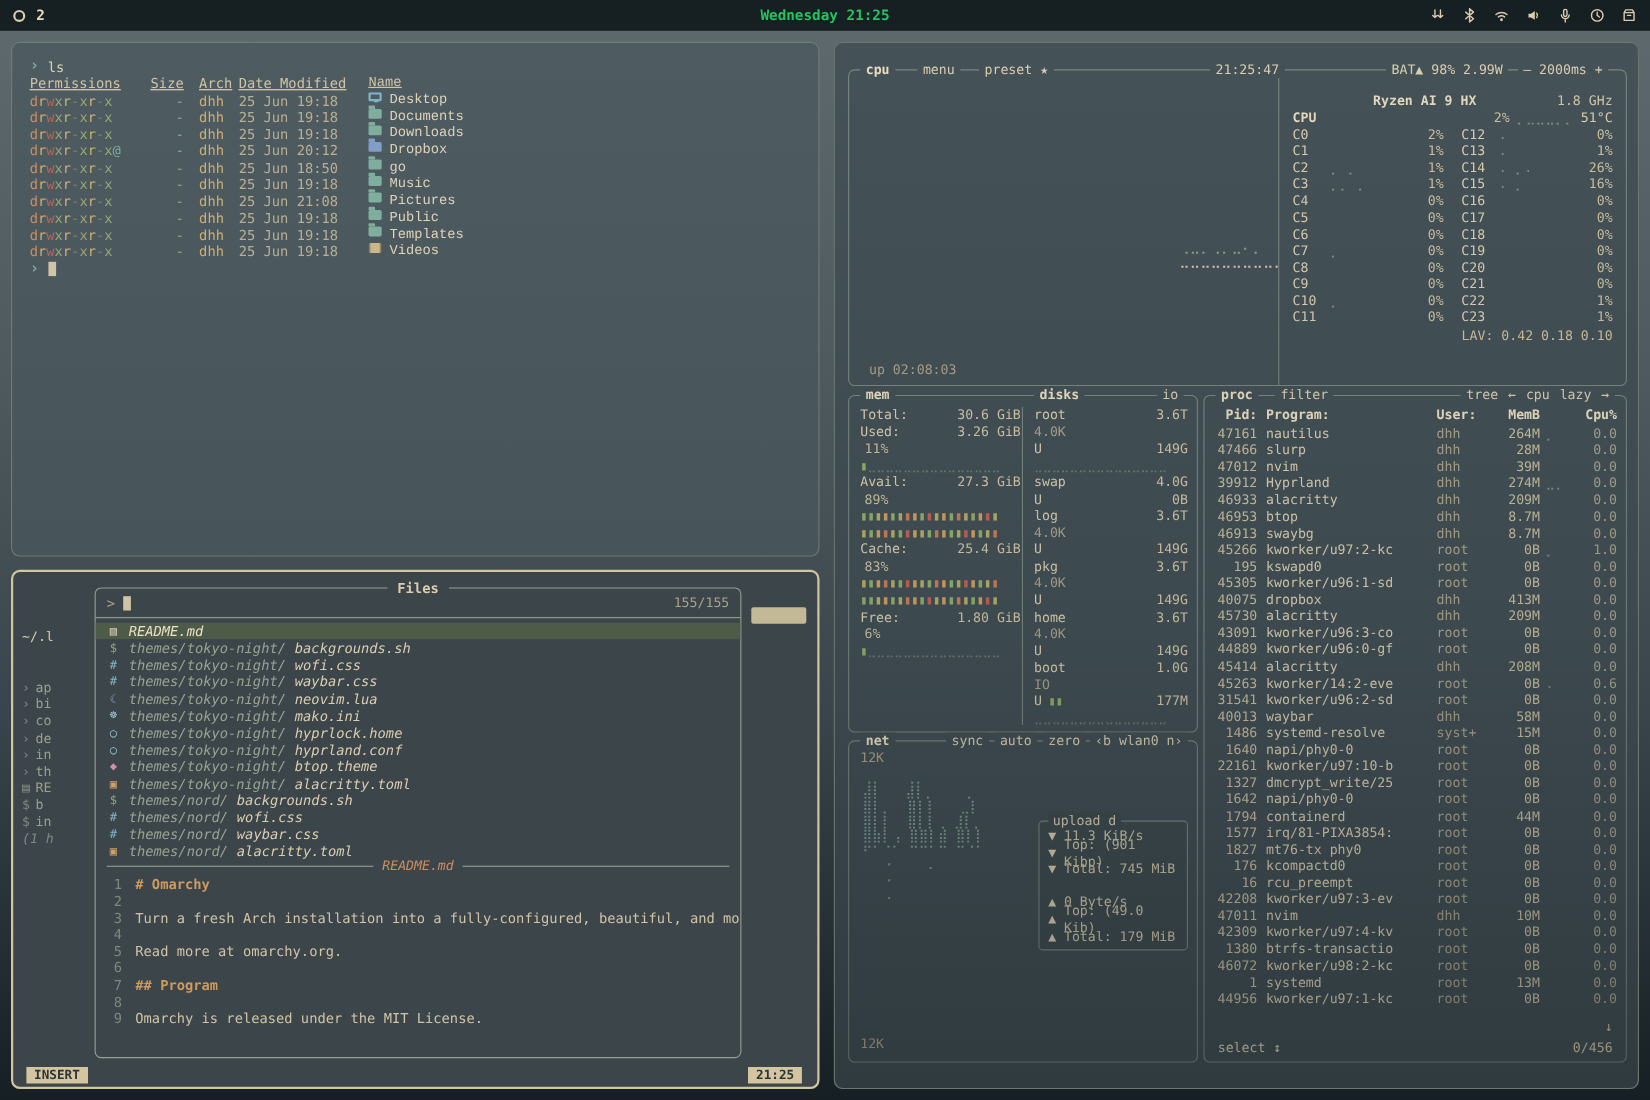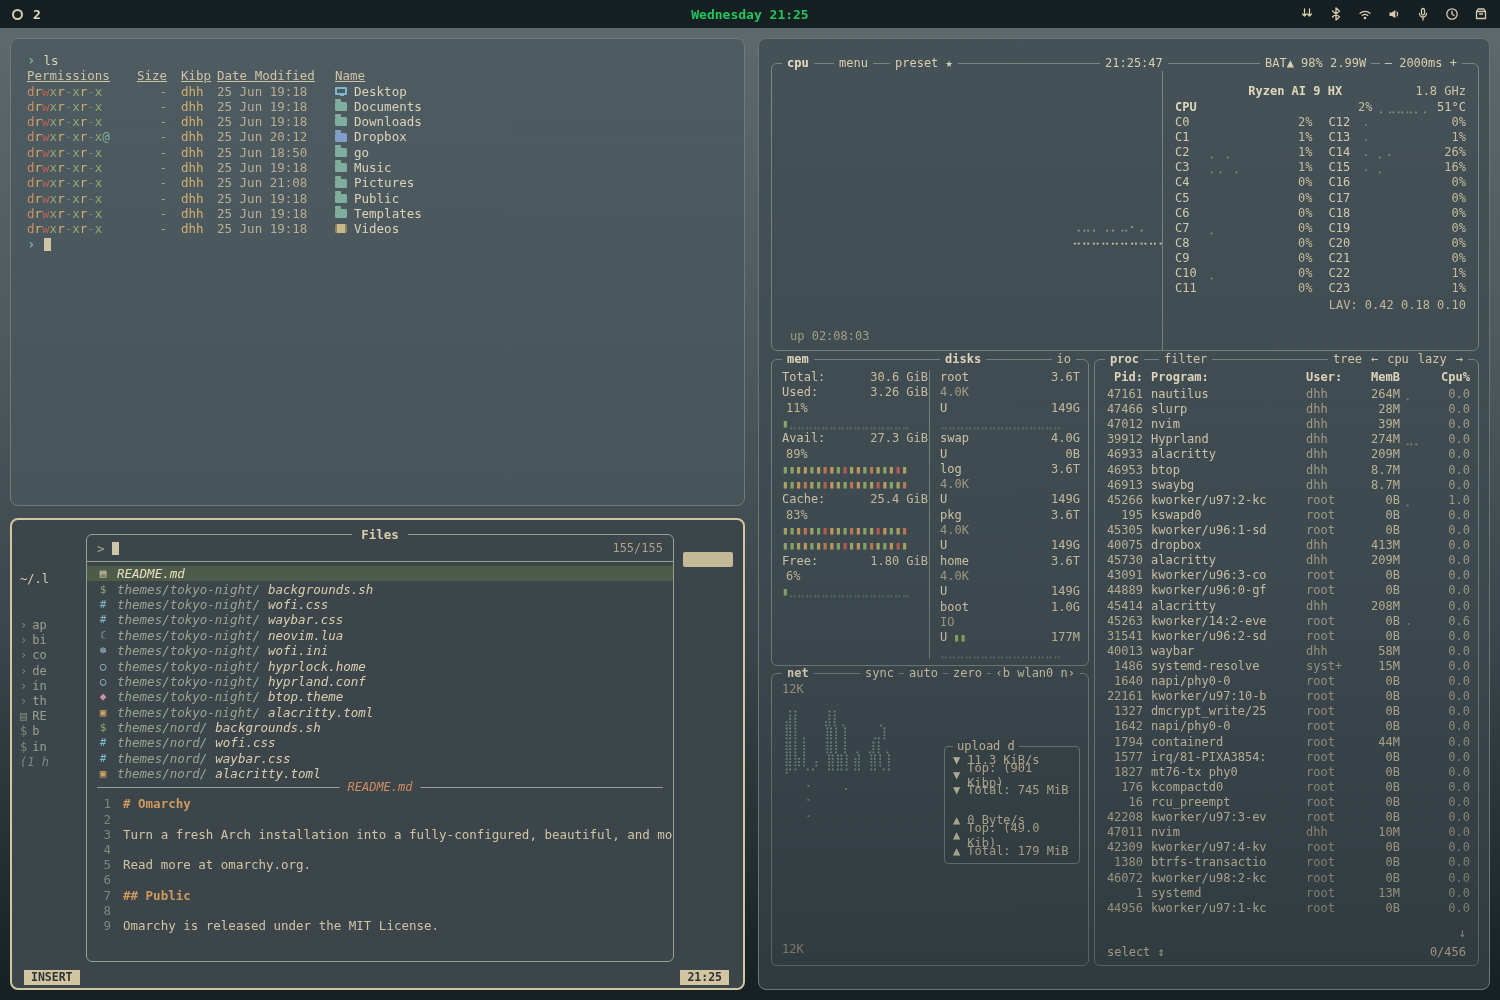--- a/index.html
+++ b/index.html
@@ -27,21 +27,21 @@
   #win-btop{left:758px;top:38px;width:732px;height:952px;background:#414e53;border:1px solid #6b7670;
     font-size:12px;line-height:15.1px;overflow:hidden;}
   #win-btop::after{content:"";position:absolute;inset:0;border-radius:inherit;z-index:6;pointer-events:none;
     background:linear-gradient(180deg,rgba(255,255,255,0.02),rgba(10,18,22,0.08) 55%,rgba(8,15,19,0.30) 100%);}
   
   .ls-line{display:flex;white-space:pre;height:15.3px;align-items:center;}
   .c-perms{width:104px;}
   .c-size{width:36px;text-align:right;color:#a9a28b;}
   .c-user{width:50px;padding-left:14px;color:#d0b070;}
   .c-date{width:118px;color:#b9ae93;}
-  .c-name{flex:1;display:flex;gap:7px;align-items:center;color:#ddd3b8;}
+  .c-name{flex:1;display:flex;gap:7px;color:#ddd3b8;font-family:Liberation Mono, monospace;}
   .ls-header span{ text-decoration:underline;color:#cfc4a6;}
   .prompt{color:#7fae9e;font-weight:bold;margin-right:8px;font-size:14px;}
   .cmd{color:#ddd3b8;}
   .cursor{display:inline-block;width:7px;height:13px;background:#cfc4a6;margin-left:1px;}
   .fi{display:inline-block;position:relative;}
   .fi-folder,.fi-dropbox{width:12px;height:9px;background:#7fae9e;border-radius:1.5px;}
   .fi-folder::before,.fi-dropbox::before{content:"";position:absolute;top:-3px;left:0;width:6px;height:3px;background:inherit;border-radius:1px 1px 0 0;}
   .fi-dropbox{background:#7f9ec8;}
   .fi-monitor{width:12px;height:8px;border:2px solid #7fb5c8;border-radius:1px;}
   .fi-monitor::after{content:"";position:absolute;left:3px;bottom:-3px;width:4px;height:2px;background:#7fb5c8;}
@@ -186,21 +186,21 @@
         </svg>
       </span>
     </div>
 </header>
 
 <section class="window" id="win-ls">
   <div class="ls-line">
     <span class="prompt">›</span>
     <span class="cmd">ls</span>
   </div>
-  <div class="ls-line ls-header" id="ls-header"><span class="c-perms"><span>Permissions</span></span><span class="c-size"><span>Size</span></span><span class="c-user"><span>Kibp</span></span><span class="c-date"><span>Date Modified</span></span><span class="c-name"><span>Name</span></span></div>
+  <div class="ls-line ls-header" id="ls-header"><span class="c-perms"><span>Permissions</span></span><span class="c-size"><span>Size</span></span><span class="c-user"><span>Arch</span></span><span class="c-date"><span>Date Modified</span></span><span class="c-name"><span>Name</span></span></div>
   <div id="ls-rows">
       <div class="ls-line"><span class="c-perms"><span style="color: rgb(207, 141, 98);">d</span><span style="color: rgb(208, 176, 112);">r</span><span style="color: rgb(191, 97, 84);">w</span><span style="color: rgb(150, 166, 115);">x</span><span style="color: rgb(208, 176, 112);">r</span><span style="color: rgb(121, 131, 123);">-</span><span style="color: rgb(150, 166, 115);">x</span><span style="color: rgb(208, 176, 112);">r</span><span style="color: rgb(121, 131, 123);">-</span><span style="color: rgb(150, 166, 115);">x</span></span><span class="c-size">-</span><span class="c-user">dhh</span><span class="c-date">25 Jun 19:18</span><span class="c-name"><span class="fi fi-monitor"></span><span>Desktop</span></span></div>
       <div class="ls-line"><span class="c-perms"><span style="color: rgb(207, 141, 98);">d</span><span style="color: rgb(208, 176, 112);">r</span><span style="color: rgb(191, 97, 84);">w</span><span style="color: rgb(150, 166, 115);">x</span><span style="color: rgb(208, 176, 112);">r</span><span style="color: rgb(121, 131, 123);">-</span><span style="color: rgb(150, 166, 115);">x</span><span style="color: rgb(208, 176, 112);">r</span><span style="color: rgb(121, 131, 123);">-</span><span style="color: rgb(150, 166, 115);">x</span></span><span class="c-size">-</span><span class="c-user">dhh</span><span class="c-date">25 Jun 19:18</span><span class="c-name"><span class="fi fi-folder"></span><span>Documents</span></span></div>
       <div class="ls-line"><span class="c-perms"><span style="color: rgb(207, 141, 98);">d</span><span style="color: rgb(208, 176, 112);">r</span><span style="color: rgb(191, 97, 84);">w</span><span style="color: rgb(150, 166, 115);">x</span><span style="color: rgb(208, 176, 112);">r</span><span style="color: rgb(121, 131, 123);">-</span><span style="color: rgb(150, 166, 115);">x</span><span style="color: rgb(208, 176, 112);">r</span><span style="color: rgb(121, 131, 123);">-</span><span style="color: rgb(150, 166, 115);">x</span></span><span class="c-size">-</span><span class="c-user">dhh</span><span class="c-date">25 Jun 19:18</span><span class="c-name"><span class="fi fi-folder"></span><span>Downloads</span></span></div>
       <div class="ls-line"><span class="c-perms"><span style="color: rgb(207, 141, 98);">d</span><span style="color: rgb(208, 176, 112);">r</span><span style="color: rgb(191, 97, 84);">w</span><span style="color: rgb(150, 166, 115);">x</span><span style="color: rgb(208, 176, 112);">r</span><span style="color: rgb(121, 131, 123);">-</span><span style="color: rgb(150, 166, 115);">x</span><span style="color: rgb(208, 176, 112);">r</span><span style="color: rgb(121, 131, 123);">-</span><span style="color: rgb(150, 166, 115);">x</span><span style="color: rgb(127, 174, 158);">@</span></span><span class="c-size">-</span><span class="c-user">dhh</span><span class="c-date">25 Jun 20:12</span><span class="c-name"><span class="fi fi-dropbox"></span><span>Dropbox</span></span></div>
       <div class="ls-line"><span class="c-perms"><span style="color: rgb(207, 141, 98);">d</span><span style="color: rgb(208, 176, 112);">r</span><span style="color: rgb(191, 97, 84);">w</span><span style="color: rgb(150, 166, 115);">x</span><span style="color: rgb(208, 176, 112);">r</span><span style="color: rgb(121, 131, 123);">-</span><span style="color: rgb(150, 166, 115);">x</span><span style="color: rgb(208, 176, 112);">r</span><span style="color: rgb(121, 131, 123);">-</span><span style="color: rgb(150, 166, 115);">x</span></span><span class="c-size">-</span><span class="c-user">dhh</span><span class="c-date">25 Jun 18:50</span><span class="c-name"><span class="fi fi-folder"></span><span>go</span></span></div>
       <div class="ls-line"><span class="c-perms"><span style="color: rgb(207, 141, 98);">d</span><span style="color: rgb(208, 176, 112);">r</span><span style="color: rgb(191, 97, 84);">w</span><span style="color: rgb(150, 166, 115);">x</span><span style="color: rgb(208, 176, 112);">r</span><span style="color: rgb(121, 131, 123);">-</span><span style="color: rgb(150, 166, 115);">x</span><span style="color: rgb(208, 176, 112);">r</span><span style="color: rgb(121, 131, 123);">-</span><span style="color: rgb(150, 166, 115);">x</span></span><span class="c-size">-</span><span class="c-user">dhh</span><span class="c-date">25 Jun 19:18</span><span class="c-name"><span class="fi fi-folder"></span><span>Music</span></span></div>
       <div class="ls-line"><span class="c-perms"><span style="color: rgb(207, 141, 98);">d</span><span style="color: rgb(208, 176, 112);">r</span><span style="color: rgb(191, 97, 84);">w</span><span style="color: rgb(150, 166, 115);">x</span><span style="color: rgb(208, 176, 112);">r</span><span style="color: rgb(121, 131, 123);">-</span><span style="color: rgb(150, 166, 115);">x</span><span style="color: rgb(208, 176, 112);">r</span><span style="color: rgb(121, 131, 123);">-</span><span style="color: rgb(150, 166, 115);">x</span></span><span class="c-size">-</span><span class="c-user">dhh</span><span class="c-date">25 Jun 21:08</span><span class="c-name"><span class="fi fi-folder"></span><span>Pictures</span></span></div>
       <div class="ls-line"><span class="c-perms"><span style="color: rgb(207, 141, 98);">d</span><span style="color: rgb(208, 176, 112);">r</span><span style="color: rgb(191, 97, 84);">w</span><span style="color: rgb(150, 166, 115);">x</span><span style="color: rgb(208, 176, 112);">r</span><span style="color: rgb(121, 131, 123);">-</span><span style="color: rgb(150, 166, 115);">x</span><span style="color: rgb(208, 176, 112);">r</span><span style="color: rgb(121, 131, 123);">-</span><span style="color: rgb(150, 166, 115);">x</span></span><span class="c-size">-</span><span class="c-user">dhh</span><span class="c-date">25 Jun 19:18</span><span class="c-name"><span class="fi fi-folder"></span><span>Public</span></span></div>
       <div class="ls-line"><span class="c-perms"><span style="color: rgb(207, 141, 98);">d</span><span style="color: rgb(208, 176, 112);">r</span><span style="color: rgb(191, 97, 84);">w</span><span style="color: rgb(150, 166, 115);">x</span><span style="color: rgb(208, 176, 112);">r</span><span style="color: rgb(121, 131, 123);">-</span><span style="color: rgb(150, 166, 115);">x</span><span style="color: rgb(208, 176, 112);">r</span><span style="color: rgb(121, 131, 123);">-</span><span style="color: rgb(150, 166, 115);">x</span></span><span class="c-size">-</span><span class="c-user">dhh</span><span class="c-date">25 Jun 19:18</span><span class="c-name"><span class="fi fi-folder"></span><span>Templates</span></span></div>
@@ -245,21 +245,21 @@
           <span class="fname">waybar.css</span>
         </div>
         <div class="picker-item">
           <span class="picon" style="color: rgb(142, 167, 196);">☾</span>
           <span class="dir">themes/tokyo-night/</span>
           <span class="fname">neovim.lua</span>
         </div>
         <div class="picker-item">
           <span class="picon" style="color: rgb(158, 199, 216);">☸</span>
           <span class="dir">themes/tokyo-night/</span>
-          <span class="fname">wofi.ini</span>
+          <span class="fname">mako.ini</span>
         </div>
         <div class="picker-item">
           <span class="picon" style="color: rgb(158, 199, 216);">○</span>
           <span class="dir">themes/tokyo-night/</span>
           <span class="fname">hyprlock.home</span>
         </div>
         <div class="picker-item">
           <span class="picon" style="color: rgb(158, 199, 216);">○</span>
           <span class="dir">themes/tokyo-night/</span>
           <span class="fname">hyprland.conf</span>
@@ -318,21 +318,21 @@
         <div class="pline">
           <span class="lnum">5</span>
           <span class="ltext">Read more at omarchy.org.</span>
         </div>
         <div class="pline">
           <span class="lnum">6</span>
           <span class="ltext"></span>
         </div>
         <div class="pline">
           <span class="lnum">7</span>
-          <span class="ltext h">## Public</span>
+          <span class="ltext h">## Program</span>
         </div>
         <div class="pline">
           <span class="lnum">8</span>
           <span class="ltext"></span>
         </div>
         <div class="pline">
           <span class="lnum">9</span>
           <span class="ltext">Omarchy is released under the MIT License.</span>
         </div>
       </div>

